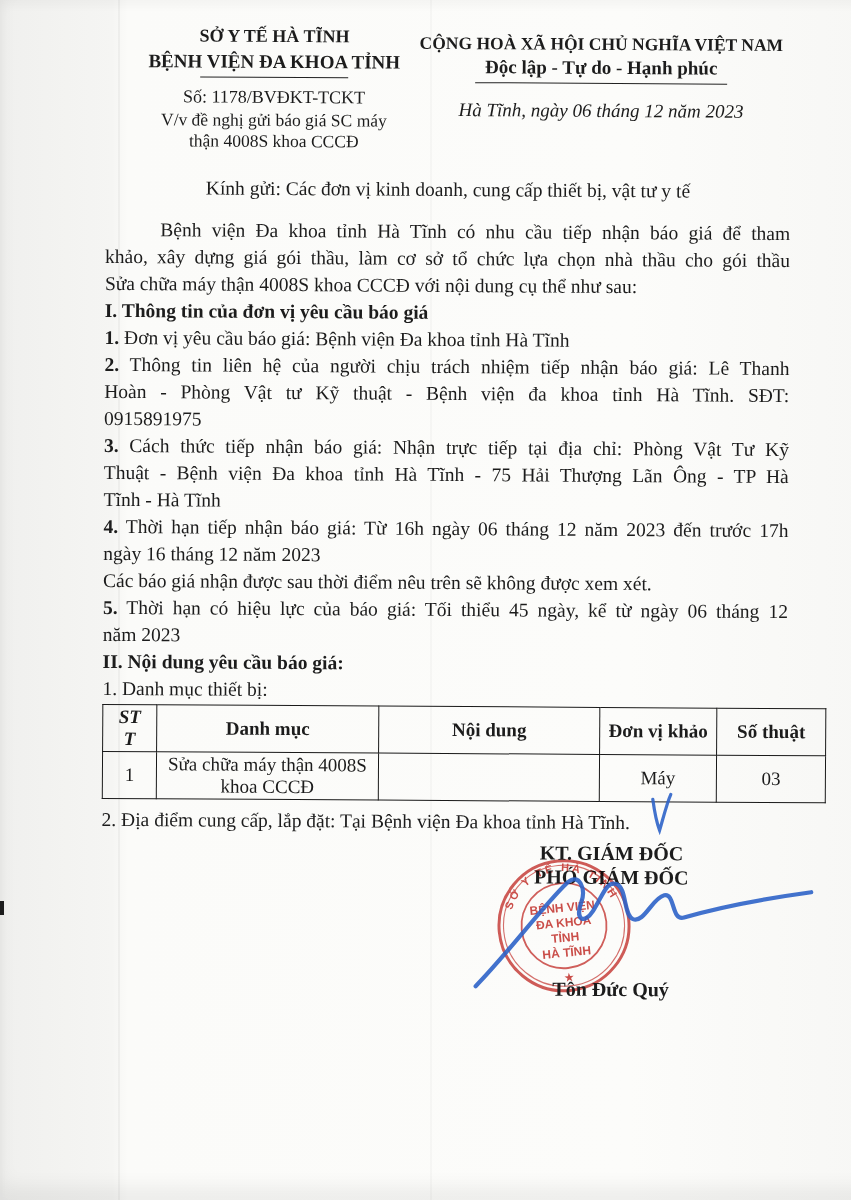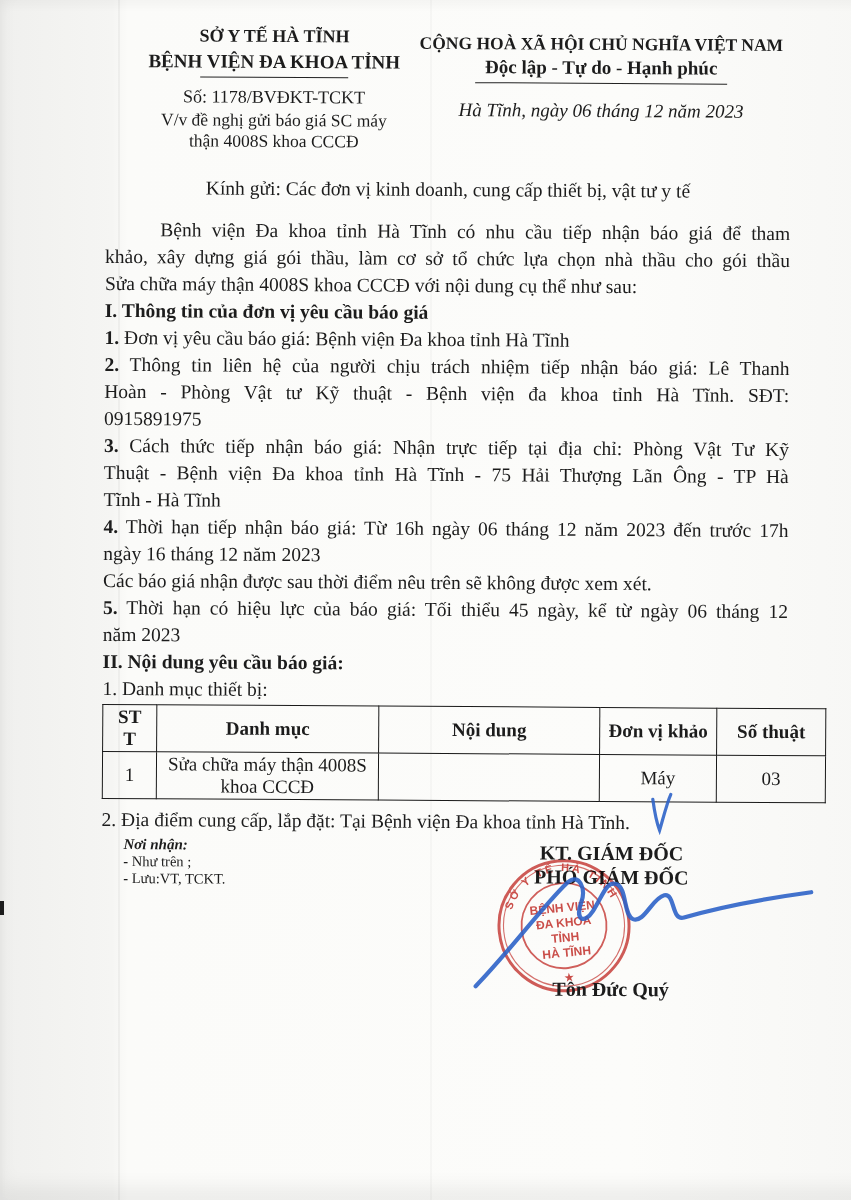--- a/index.html
+++ b/index.html
@@ -41,21 +41,21 @@
   
   table.items{border-collapse:collapse;margin-top:2px;width:685px;table-layout:fixed;}
   table.items th,table.items td{border:1.7px solid #1a1a1a;text-align:center;vertical-align:middle;
        padding:1px 4px;font-size:19px;line-height:22px;height:44px;}
   table.items th{font-weight:700;}
   .col-stt{width:45px;}
   .col-dm{width:213px;}
   .col-nd{width:212px;}
   .col-dvt{width:108px;}
   .col-sl{width:100px;}
-  .wrap-narrow{display:inline-block;max-width:30px;word-break:break-all;}
+  .wrap-narrow{display:inline-block;max-width:30px;word-break:break-all;font-style:italic;}
   .location{margin-top:7px;}
 
   
   .recipients{position:absolute;left:125px;top:838px;font-size:14.5px;line-height:17px;}
   .recipients .title{font-weight:700;font-style:italic;font-size:15px;}
   .signer{position:absolute;left:503px;top:840px;width:220px;text-align:center;
           font-size:20px;font-weight:700;line-height:24px;}
   .signer-name{position:absolute;left:500px;top:977px;width:226px;text-align:center;
           font-size:20px;font-weight:700;}
   .stamp{position:absolute;left:496px;top:855px;mix-blend-mode:multiply;opacity:.9;}
@@ -133,25 +133,20 @@
           <td></td>
           <td>Máy</td>
           <td>03</td>
         </tr>
       </tbody>
         </table>
 
       <div class="ln location">2. Địa điểm cung cấp, lắp đặt: Tại Bệnh viện Đa khoa tỉnh Hà Tĩnh.</div>
     </div>
 
-    <div class="recipients">
-      <div class="title">Nơi nhận:</div>
-      <div>- Như trên ;</div>
-      <div>- Lưu:VT, TCKT.</div>
-    </div>
 
     <div class="signer">
       <div>KT. GIÁM ĐỐC</div>
       <div>PHÓ GIÁM ĐỐC</div>
     </div>
 
     <svg class="stamp" width="140" height="140" viewBox="0 0 140 140">
       <g transform="rotate(-6 70 70)" fill="none" stroke="#c43a35">
         <circle cx="70" cy="70" r="65" stroke-width="3" opacity="0.92"></circle>
         <circle cx="70" cy="70" r="60.5" stroke-width="1.1" opacity="0.8"></circle>

